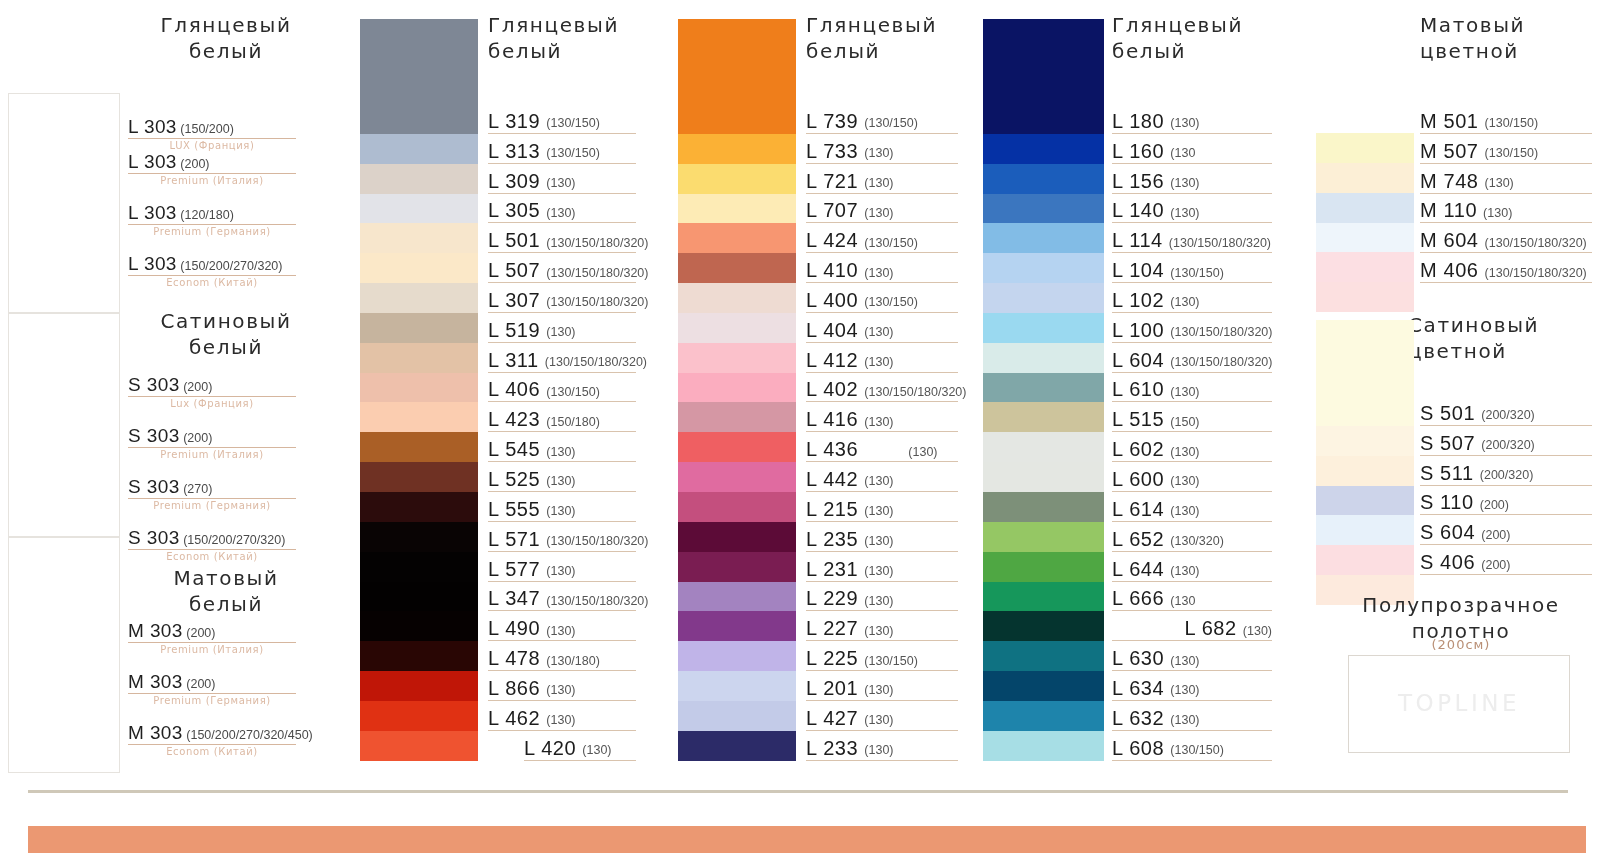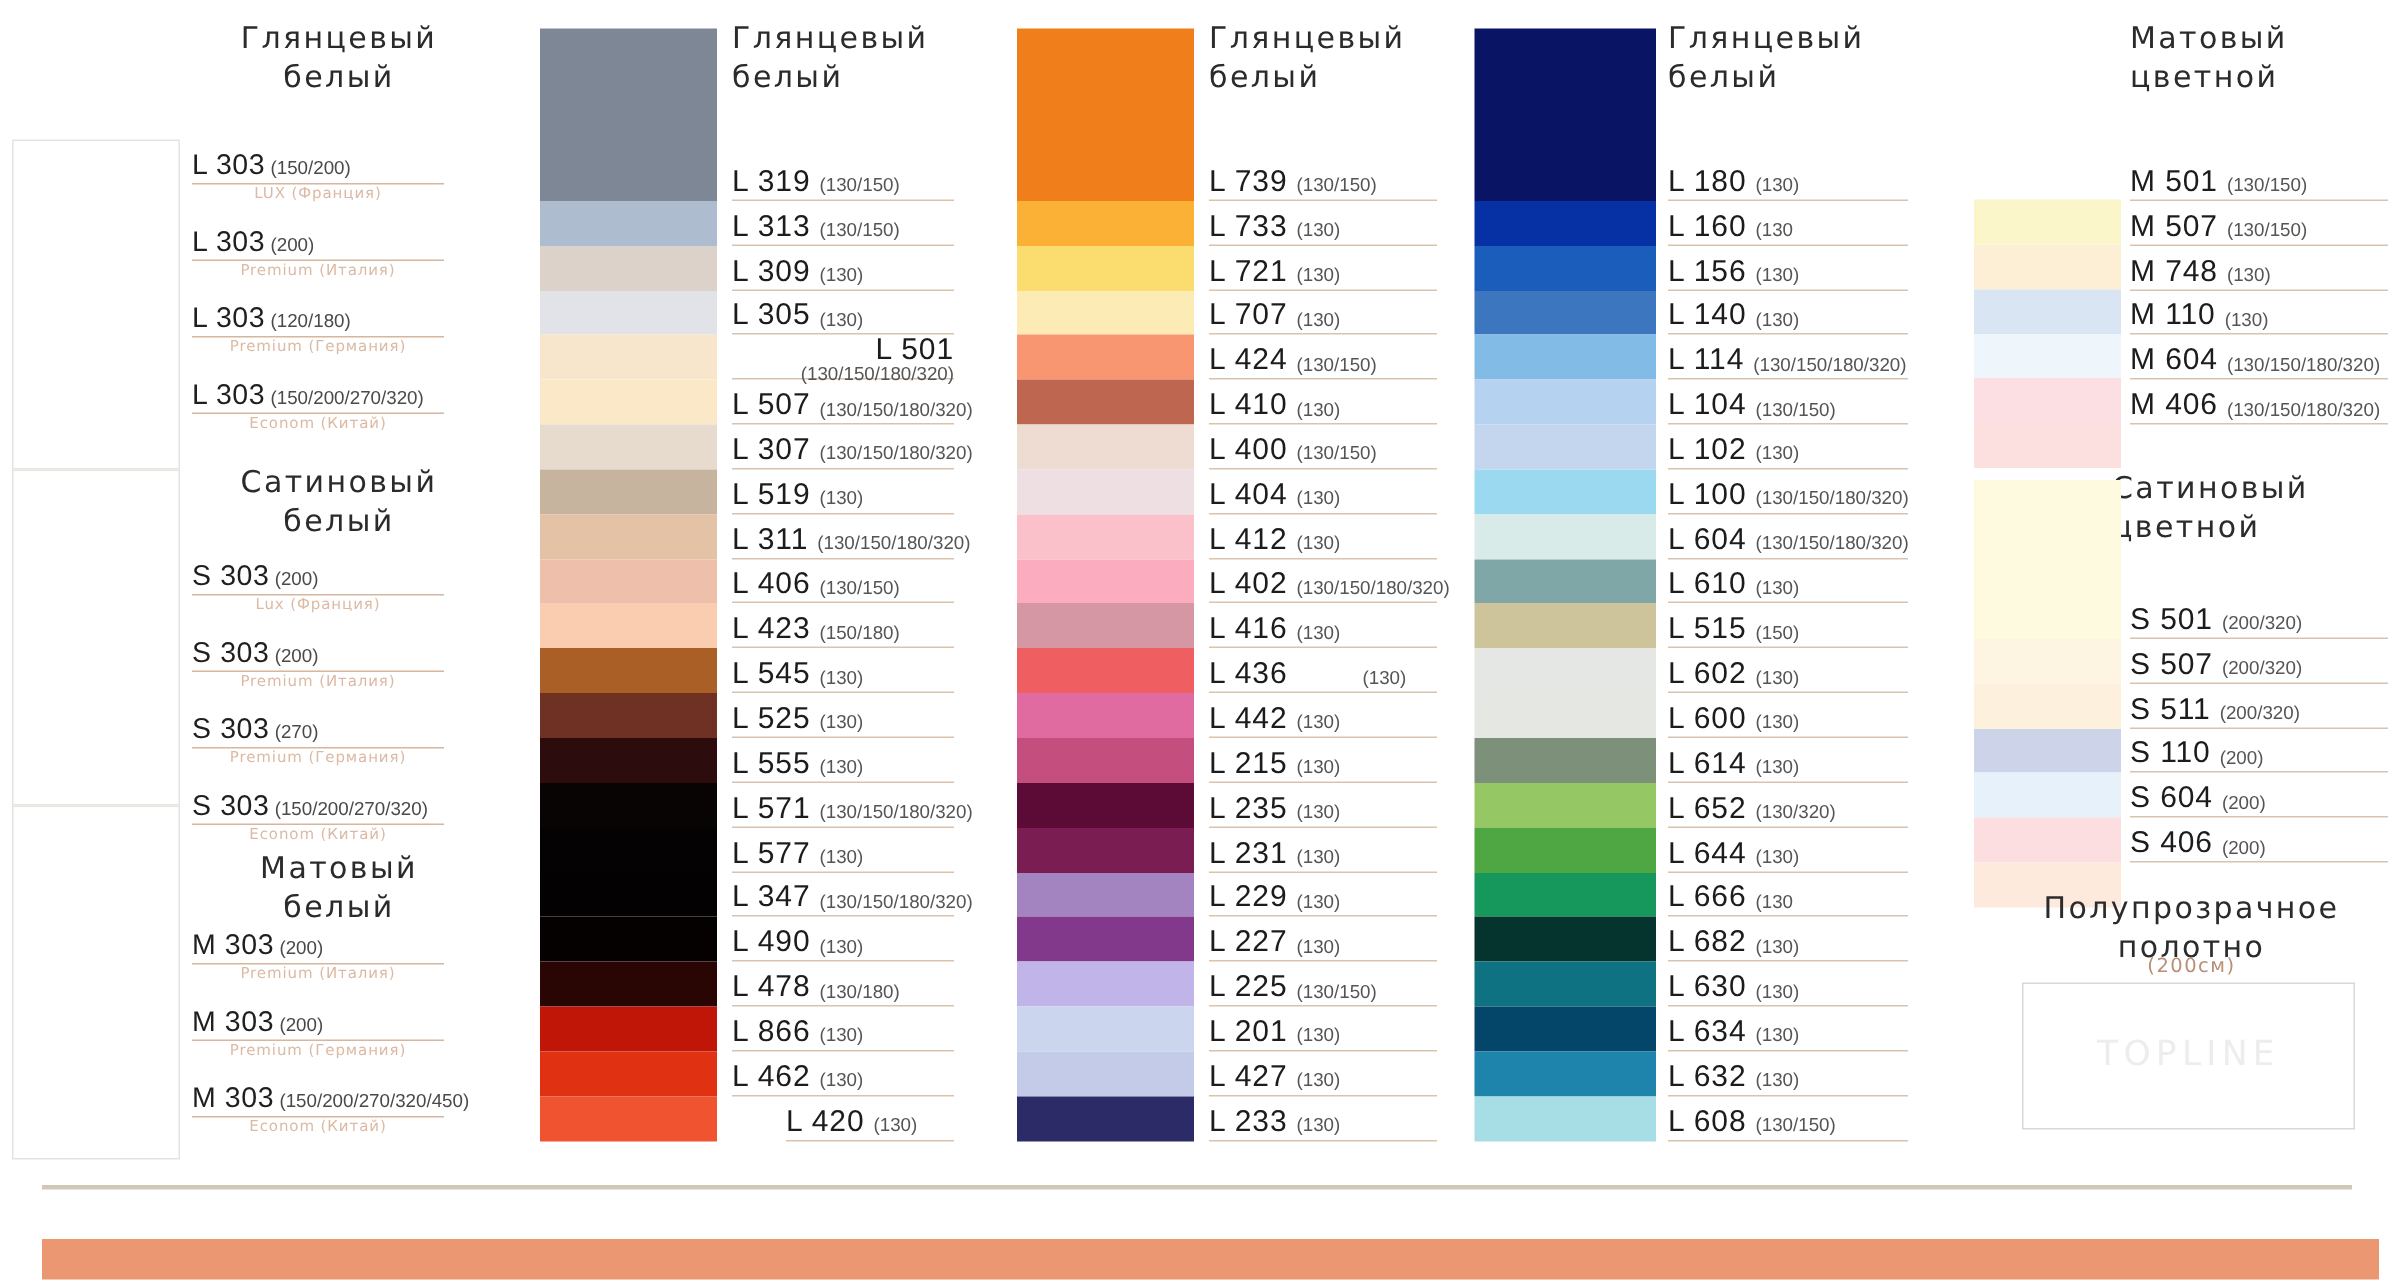--- a/index.html
+++ b/index.html
@@ -88,21 +88,21 @@
     padding-bottom:1px;
   }
 </style>
 </head>
 <body>
 
 <div id="page">
     <div class="group-head" style="left: 126px; top: 12px; width: 200px;">Глянцевый
 белый</div>
     <div class="spec-box" style="left: 8px; top: 93px; width: 112px; height: 220px;"></div>
-    <div class="spec-row" style="left: 128px; top: 100px; width: 168px;">
+    <div class="spec-row" style="left: 128px; top: 116px; width: 168px;">
       <div class="code"><span>L 303</span><span class="sz"> (150/200)</span></div>
       <div class="rule"></div>
       <div class="origin">LUX (Франция)</div>
     </div>
     <div class="spec-row" style="left: 128px; top: 151px; width: 168px;">
       <div class="code"><span>L 303</span><span class="sz"> (200)</span></div>
       <div class="rule"></div>
       <div class="origin">Premium (Италия)</div>
     </div>
     <div class="spec-row" style="left: 128px; top: 202px; width: 168px;">
@@ -192,21 +192,21 @@
         <span class="sz">(130/150)</span>
       </div>
       <div class="lab" style="height: 29.85px;">
         <span class="name">L 309</span>
         <span class="sz">(130)</span>
       </div>
       <div class="lab" style="height: 29.85px;">
         <span class="name">L 305</span>
         <span class="sz">(130)</span>
       </div>
-      <div class="lab" style="height: 29.85px; flex-direction: column;">
+      <div class="lab" style="height: 29.85px;">
         <span class="name">L 501</span>
         <span class="sz">(130/150/180/320)</span>
       </div>
       <div class="lab" style="height: 29.85px;">
         <span class="name">L 507</span>
         <span class="sz">(130/150/180/320)</span>
       </div>
       <div class="lab" style="height: 29.85px;">
         <span class="name">L 307</span>
         <span class="sz">(130/150/180/320)</span>
@@ -476,21 +476,21 @@
         <span class="sz">(130/320)</span>
       </div>
       <div class="lab" style="height: 29.85px;">
         <span class="name">L 644</span>
         <span class="sz">(130)</span>
       </div>
       <div class="lab" style="height: 29.85px;">
         <span class="name">L 666</span>
         <span class="sz">(130</span>
       </div>
-      <div class="lab" style="height: 29.85px;">
+      <div class="lab" style="height: 29.85px; justify-content: flex-end;">
         <span class="name">L 682</span>
         <span class="sz">(130)</span>
       </div>
       <div class="lab" style="height: 29.85px;">
         <span class="name">L 630</span>
         <span class="sz">(130)</span>
       </div>
       <div class="lab" style="height: 29.85px;">
         <span class="name">L 634</span>
         <span class="sz">(130)</span>

